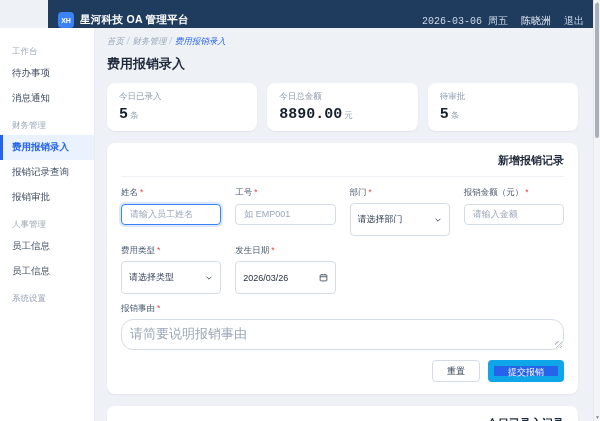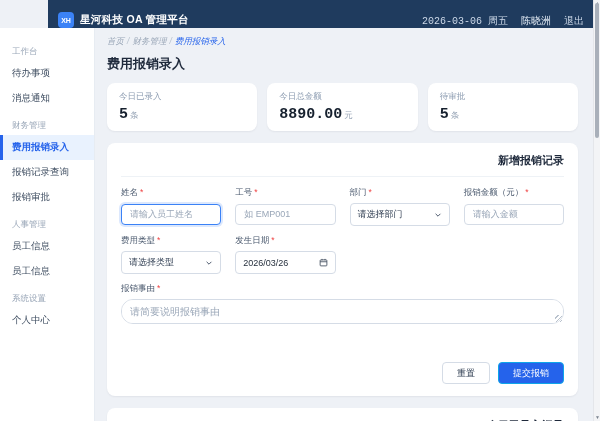--- a/index.html
+++ b/index.html
@@ -40,29 +40,29 @@
   .card { background:#fff; border-radius:8px; padding:10px 14px 12px; box-shadow:0 1px 2px rgba(16,24,40,.06); margin-bottom:12px; }
   .card-title { font-size:11px; font-weight:bold; color:#1e293b; padding-bottom:8px; border-bottom:1px solid #eef2f6; margin-bottom:10px;text-align:right; }
 
   
   .form-grid { display:grid; grid-template-columns:1fr 1fr 1fr 1fr; column-gap:14px; row-gap:9px; }
   .field-label { font-size:8.5px; color:#47566b; margin-bottom:4px; }
   .req { color:#ef4444; margin-left:2px; }
   .text-input { width:100%; height:21px; border:1px solid #d5dce6; border-radius:4px; padding:0 8px; font-size:9px; color:#334155; font-family:inherit; outline:none; background:#fff; }
   .text-input::placeholder, textarea::placeholder { color:#9aa7b8; }
   .text-input.focused { border-color:#3b82f6; box-shadow:0 0 0 2px rgba(59,130,246,.18); }
-  .select { height:23px; border:1px solid #d5dce6; border-radius:4px; padding:0 7px; display:flex; align-items:center; justify-content:space-between; font-size:9px; color:#334155; background:#fff; cursor:pointer; }
+  .select { height:33px; border:1px solid #d5dce6; border-radius:4px; padding:0 7px; display:flex; align-items:center; justify-content:space-between; font-size:9px; color:#334155; background:#fff; cursor:pointer; }
   .reason-block { margin-top:9px; position:relative; }
-  textarea { width:100%; height:25px; border:1px solid #d5dce6; border-radius:12px; padding:5px 8px; font-size:10px; color:#334155; font-family:inherit; resize:none; outline:none; display:block; }
+  textarea { width:100%; height:31px; border:1px solid #d5dce6; border-radius:12px; padding:5px 8px; font-size:13px; color:#334155; font-family:inherit; resize:none; outline:none; display:block; }
   .grip { position:absolute; right:2px; bottom:2px; width:7px; height:7px; cursor:nwse-resize;
           background:repeating-linear-gradient(135deg, transparent 0 2px, #b9c2cd 2px 3px); }
   .btn-row { display:flex; justify-content:flex-end; gap:8px; margin-top:10px; }
-  .btn { height:22px; border-radius:4px; font-size:9px; font-family:inherit; cursor:pointer; padding:0 14px;margin-top:28px; }
+  .btn { height:22px; border-radius:4px; font-size:9px; font-family:inherit; cursor:pointer; padding:0 14px; }
   .btn-secondary { background:#fff; border:1px solid #d5dce6; color:#334155; }
-  .btn-primary { background:#2563eb; border:1px solid #0ea5e9; color:#fff; }
+  .btn-primary { background:#2563eb; border:6px solid #0ea5e9; color:#fff; }
 
   
   .scrollbar { position:absolute; top:0; right:0; width:7px; height:421px; background:#f3f4f6; border-left:1px solid #e4e6ea; }
   .scroll-thumb { position:absolute; top:3px; left:1px; width:4px; height:135px; background:#a9b0ba; border-radius:2px; }
   .scroll-arrow { position:absolute; left:0; width:7px; text-align:center; color:#7c8490; font-size:5px; line-height:6px; }
   .scroll-arrow.up { top:0; } .scroll-arrow.down { bottom:1px; }
 </style>
 </head>
 <body>
 
@@ -84,21 +84,20 @@
       <div class="side-item">待办事项</div>
       <div class="side-item">消息通知</div>
       <div class="side-section">财务管理</div>
       <div class="side-item active">费用报销录入</div>
       <div class="side-item">报销记录查询</div>
       <div class="side-item">报销审批</div>
       <div class="side-section">人事管理</div>
       <div class="side-item">员工信息</div>
       <div class="side-item">员工信息</div>
       <div class="side-section">系统设置</div>
-      <div class="side-item">个人中心</div>
     </div>
 
   <div class="main">
     <div class="breadcrumb">
       <span class="link">首页</span><span class="sep">/</span><span class="link">财务管理</span><span class="sep">/</span><span class="current">费用报销录入</span>
     </div>
     <div class="page-title">费用报销录入</div>
 
     <div class="stats">
         <div class="stat-card">

